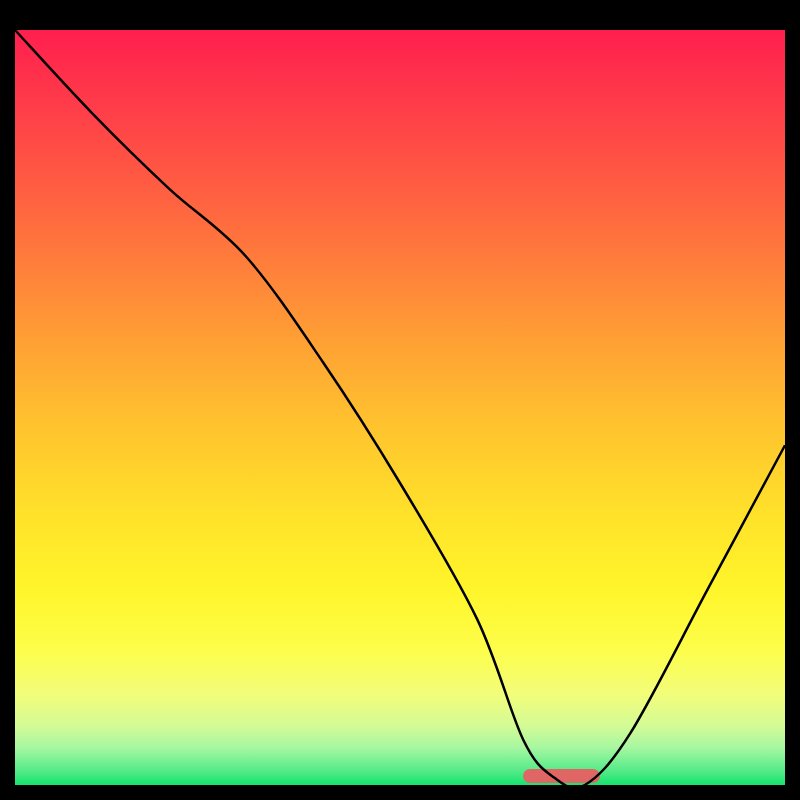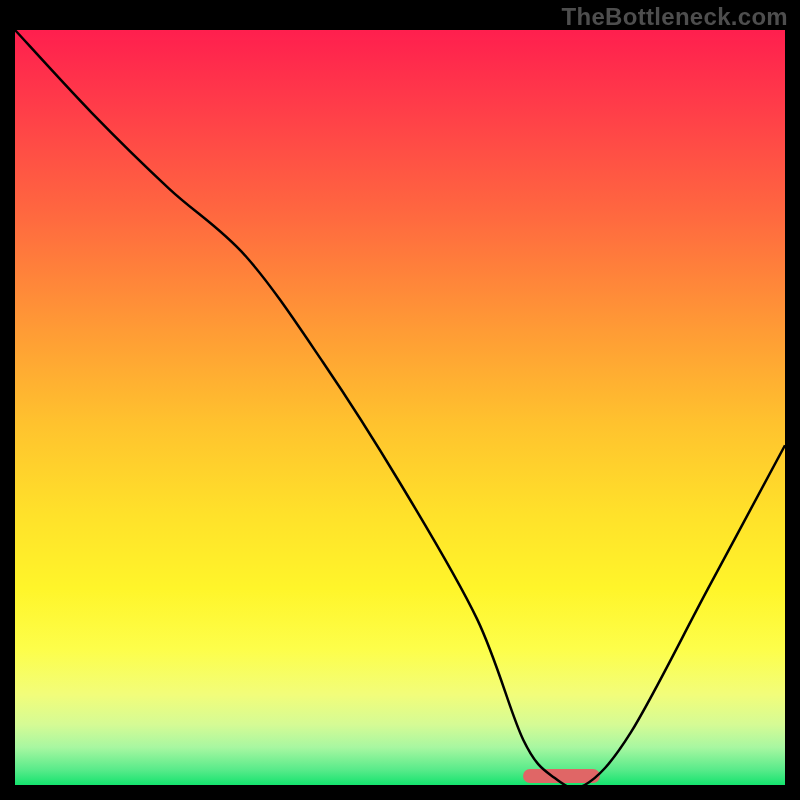--- a/index.html
+++ b/index.html
@@ -22,21 +22,20 @@
       #58eb8a 98%,
       #14e36e 100%);
   }
   .marker{position:absolute;height:14px;border-radius:14px;background:#e06666}
   svg.curve{position:absolute;left:0;top:0;width:770px;height:755px;overflow:visible}
 </style>
 </head>
 <body>
 
 <div class="stage">
-  <div class="watermark">TheBottleneck.com</div>
 
   <div class="plot">
     <div class="grad"></div>
     <div class="marker" style="left: 508.2px; width: 77px; bottom: 2px; background: rgb(224, 102, 102);"></div>
     <svg class="curve" viewBox="0 0 770 755" preserveAspectRatio="none">
       <path fill="none" stroke="#000" stroke-width="2.5" d="M0,0 C12.833333333333334,13.84166666666666 51.33333333333333,56.62499999999996 77,83.04999999999995 C102.66666666666667,109.47499999999995 128.33333333333334,134.64166666666662 154,158.54999999999995 C179.66666666666666,182.4583333333333 205.33333333333334,197.55833333333334 231,226.5 C256.6666666666667,255.44166666666666 282.3333333333333,294.44999999999993 308,332.19999999999993 C333.6666666666667,369.94999999999993 359.3333333333333,410.21666666666664 385,453 C410.6666666666667,495.78333333333336 441.46666666666664,546.1166666666667 462,588.9 C482.53333333333336,631.6833333333333 495.36666666666673,683.2750000000001 508.20000000000005,709.7 C521.0333333333334,736.125 528.7333333333333,739.9000000000001 539,747.45 C549.2666666666667,755 556.9666666666666,762.55 569.8,755 C582.6333333333333,747.45 595.4666666666667,734.8666666666667 616,702.15 C636.5333333333333,669.4333333333333 667.3333333333334,606.5166666666667 693,558.7 C718.6666666666666,510.8833333333334 757.1666666666666,439.15833333333336 770,415.25"></path>
     </svg>
   </div>
 </div>
 

